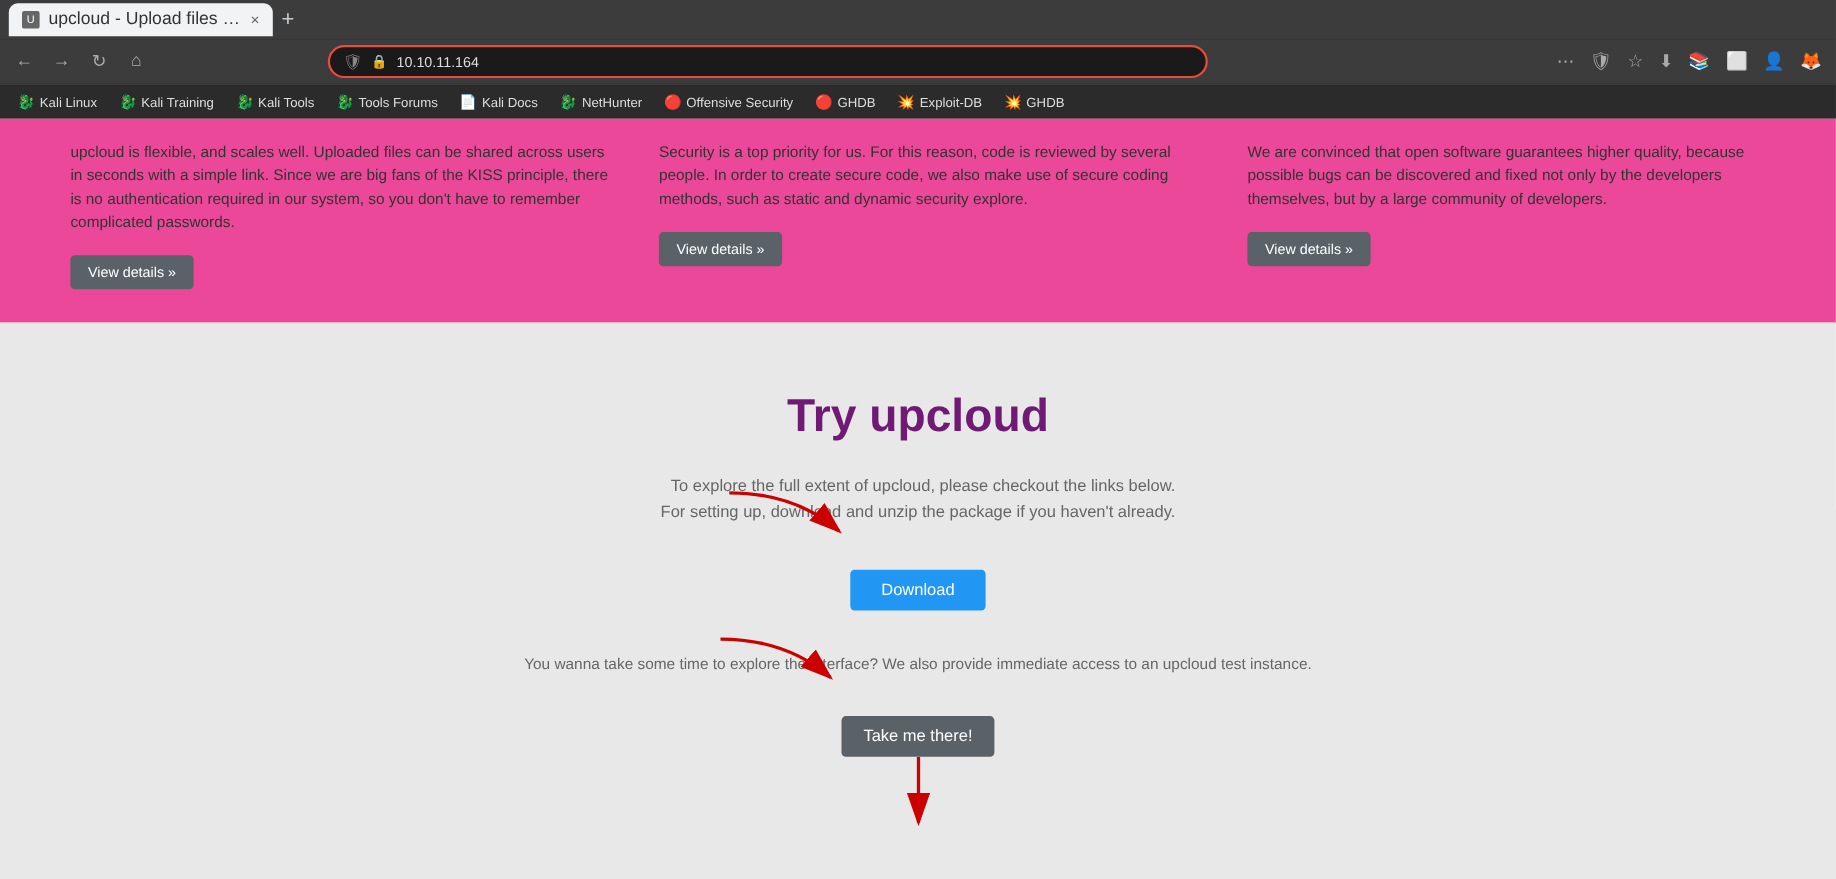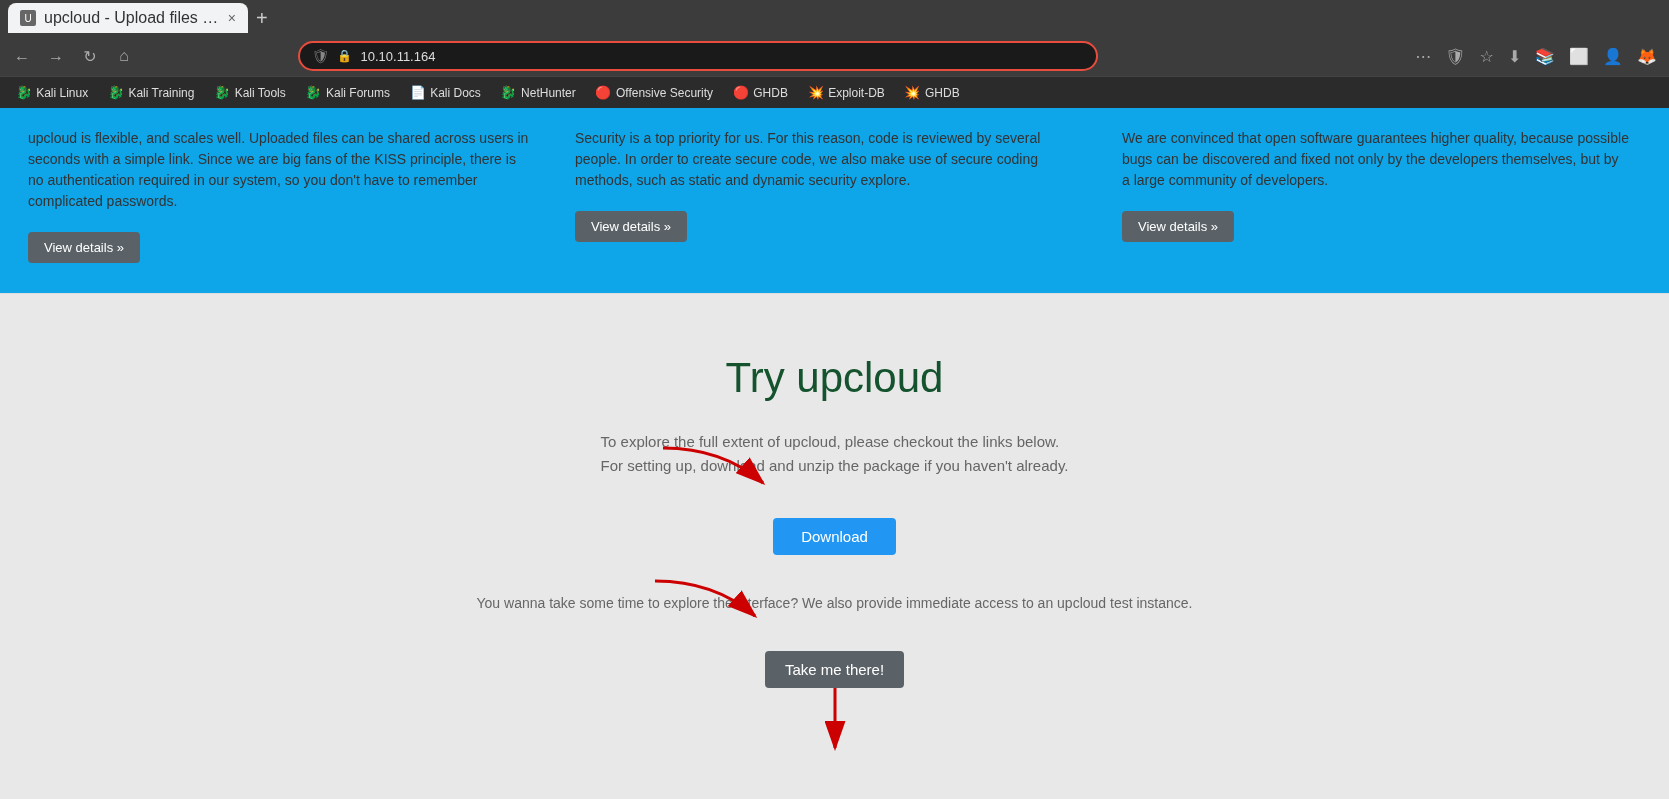--- a/index.html
+++ b/index.html
@@ -94,23 +94,23 @@
       white-space: nowrap;
     }
     .bk-icon { font-size: 13px; }
 
     
     .page-content { background: #fff; }
 
     
     .features-section {
       display: flex;
-      padding: 20px 40px 30px 28px;
+      padding: 20px 40px 30px 64px;
       gap: 40px;
-      background: #0ea5e9;
+      background: #ec4899;
       border-bottom: 1px solid #ddd;
     }
     .feature-col {
       flex: 1;
       display: flex;
       flex-direction: column;
       gap: 12px;
     }
     .feature-text {
       font-size: 14px;
@@ -137,28 +137,28 @@
       padding: 60px 20px 80px 20px;
       display: flex;
       flex-direction: column;
       align-items: center;
       gap: 20px;
       position: relative;
       min-height: 420px;
     }
     .try-title {
       font-size: 42px;
-      font-weight: normal;
-      color: #14532d;
+      font-weight: bold;
+      color: #701a75;
       margin-bottom: 8px;
     }
     .try-subtitle {
       font-size: 15px;
       color: #666;
-      text-align: left;
+      text-align: right;
       line-height: 1.6;
     }
     .download-btn {
       background: #2196F3;
       color: #fff;
       border: none;
       padding: 10px 28px;
       font-size: 15px;
       border-radius: 4px;
       cursor: pointer;
@@ -227,21 +227,21 @@
     <div class="bookmark-item">
       <span class="bk-icon">🐉</span>
       <span>Kali Training</span>
     </div>
     <div class="bookmark-item">
       <span class="bk-icon">🐉</span>
       <span>Kali Tools</span>
     </div>
     <div class="bookmark-item">
       <span class="bk-icon">🐉</span>
-      <span>Kali Forums</span>
+      <span>Tools Forums</span>
     </div>
     <div class="bookmark-item">
       <span class="bk-icon">📄</span>
       <span>Kali Docs</span>
     </div>
     <div class="bookmark-item">
       <span class="bk-icon">🐉</span>
       <span>NetHunter</span>
     </div>
     <div class="bookmark-item">

